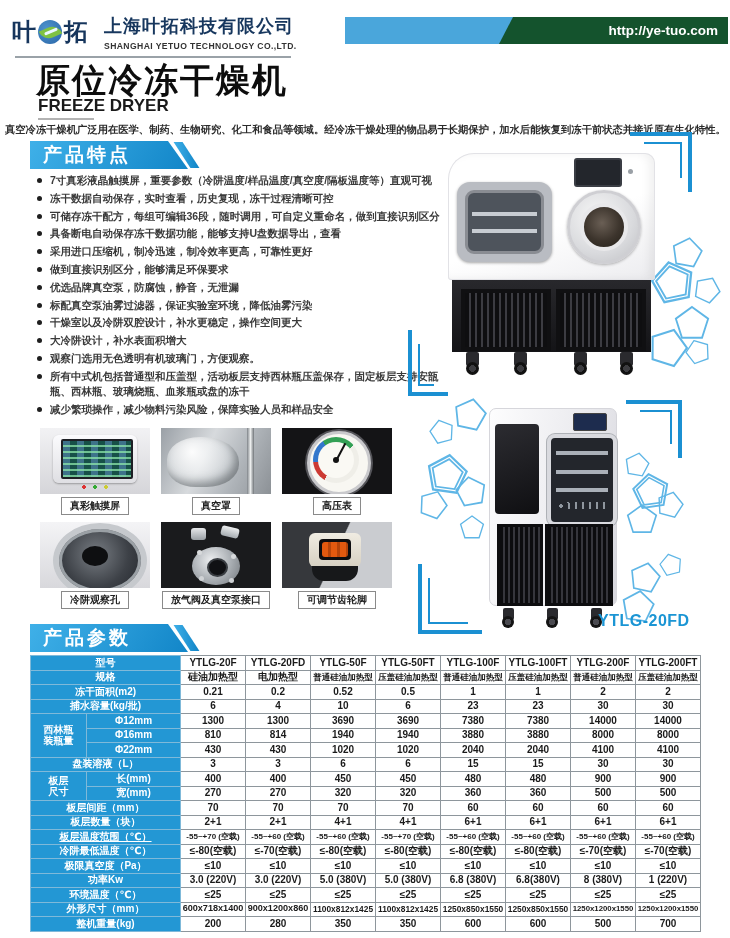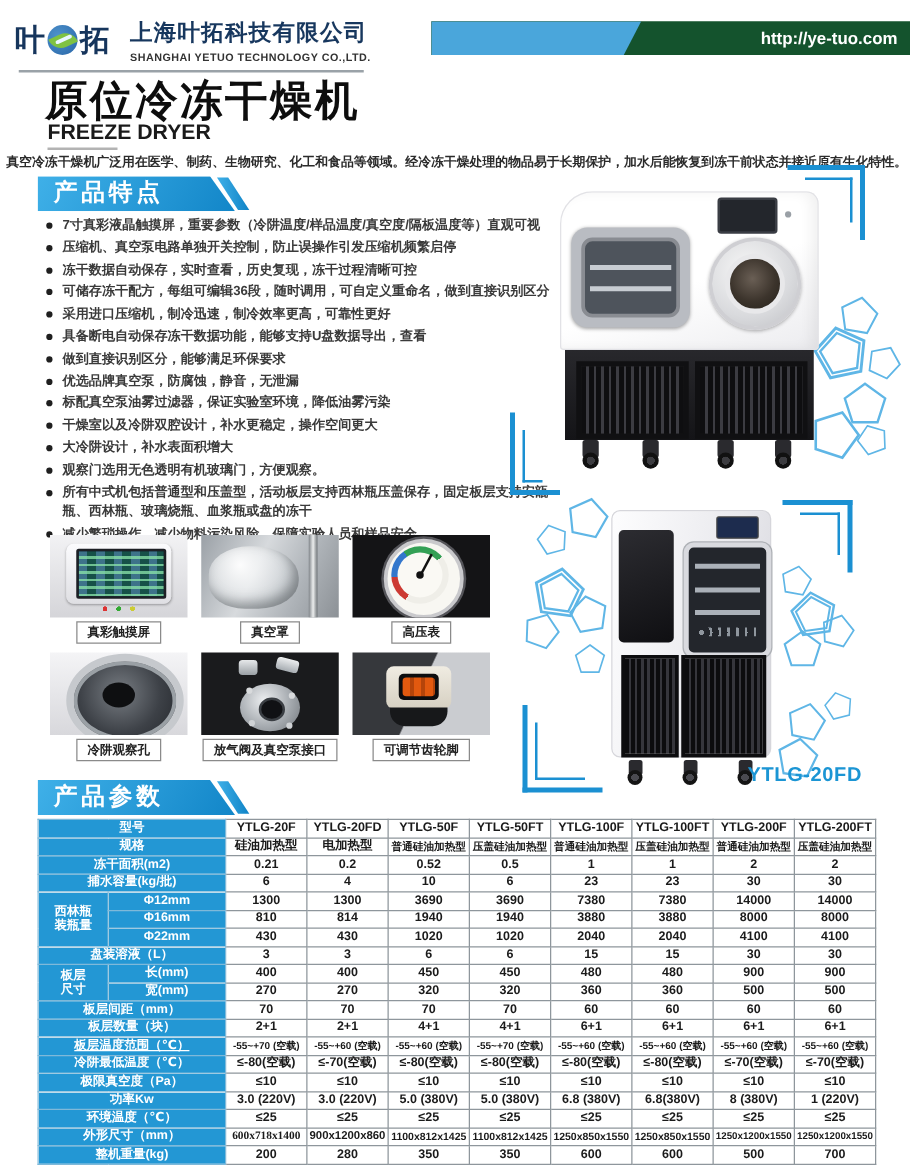--- a/index.html
+++ b/index.html
@@ -216,25 +216,24 @@
   <div class="title-rule"></div>
   <div class="intro">真空冷冻干燥机广泛用在医学、制药、生物研究、化工和食品等领域。经冷冻干燥处理的物品易于长期保护，加水后能恢复到冻干前状态并接近原有生化特性。</div>
 
   <div class="sec-head sec-features">
     <div class="bg"></div>
     <div class="slash"></div>
     <div class="txt">产品特点</div>
   </div>
   <ul class="features">
     <li>7寸真彩液晶触摸屏，重要参数（冷阱温度/样品温度/真空度/隔板温度等）直观可视</li>
-    <li>压缩机、真空泵电路单独开关控制，防止误操作引发压缩机频繁启停</li>
     <li>冻干数据自动保存，实时查看，历史复现，冻干过程清晰可控</li>
     <li>可储存冻干配方，每组可编辑36段，随时调用，可自定义重命名，做到直接识别区分</li>
+    <li>具备断电自动保存冻干数据功能，能够支持U盘数据导出，查看</li>
     <li>采用进口压缩机，制冷迅速，制冷效率更高，可靠性更好</li>
-    <li>具备断电自动保存冻干数据功能，能够支持U盘数据导出，查看</li>
     <li>做到直接识别区分，能够满足环保要求</li>
     <li>优选品牌真空泵，防腐蚀，静音，无泄漏</li>
     <li>标配真空泵油雾过滤器，保证实验室环境，降低油雾污染</li>
     <li>干燥室以及冷阱双腔设计，补水更稳定，操作空间更大</li>
     <li>大冷阱设计，补水表面积增大</li>
     <li>观察门选用无色透明有机玻璃门，方便观察。</li>
     <li>所有中式机包括普通型和压盖型，活动板层支持西林瓶压盖保存，固定板层支持安瓿瓶、西林瓶、玻璃烧瓶、血浆瓶或盘的冻干</li>
     <li>减少繁琐操作，减少物料污染风险，保障实验人员和样品安全</li>
   </ul>
 
@@ -580,21 +579,21 @@
           <td class="val" style="font-size: 10px;">≤25</td>
           <td class="val" style="font-size: 10px;">≤25</td>
           <td class="val" style="font-size: 10px;">≤25</td>
           <td class="val" style="font-size: 10px;">≤25</td>
           <td class="val" style="font-size: 10px;">≤25</td>
           <td class="val" style="font-size: 10px;">≤25</td>
           <td class="val" style="font-size: 10px;">≤25</td>
         </tr>
         <tr>
           <td class="lbl" colspan="2" style="font-size: 10px;">外形尺寸（mm）</td>
-          <td class="val" style="font-size: 9.1px; font-family: Liberation Serif, serif;">600x718x1400</td>
+          <td class="val" style="font-size: 9.1px;">600x718x1400</td>
           <td class="val" style="font-size: 9.1px;">900x1200x860</td>
           <td class="val" style="font-size: 8.4px;">1100x812x1425</td>
           <td class="val" style="font-size: 8.4px;">1100x812x1425</td>
           <td class="val" style="font-size: 8.4px;">1250x850x1550</td>
           <td class="val" style="font-size: 8.4px;">1250x850x1550</td>
           <td class="val" style="font-size: 7.8px;">1250x1200x1550</td>
           <td class="val" style="font-size: 7.8px;">1250x1200x1550</td>
         </tr>
         <tr>
           <td class="lbl" colspan="2" style="font-size: 10px;">整机重量(kg)</td>

